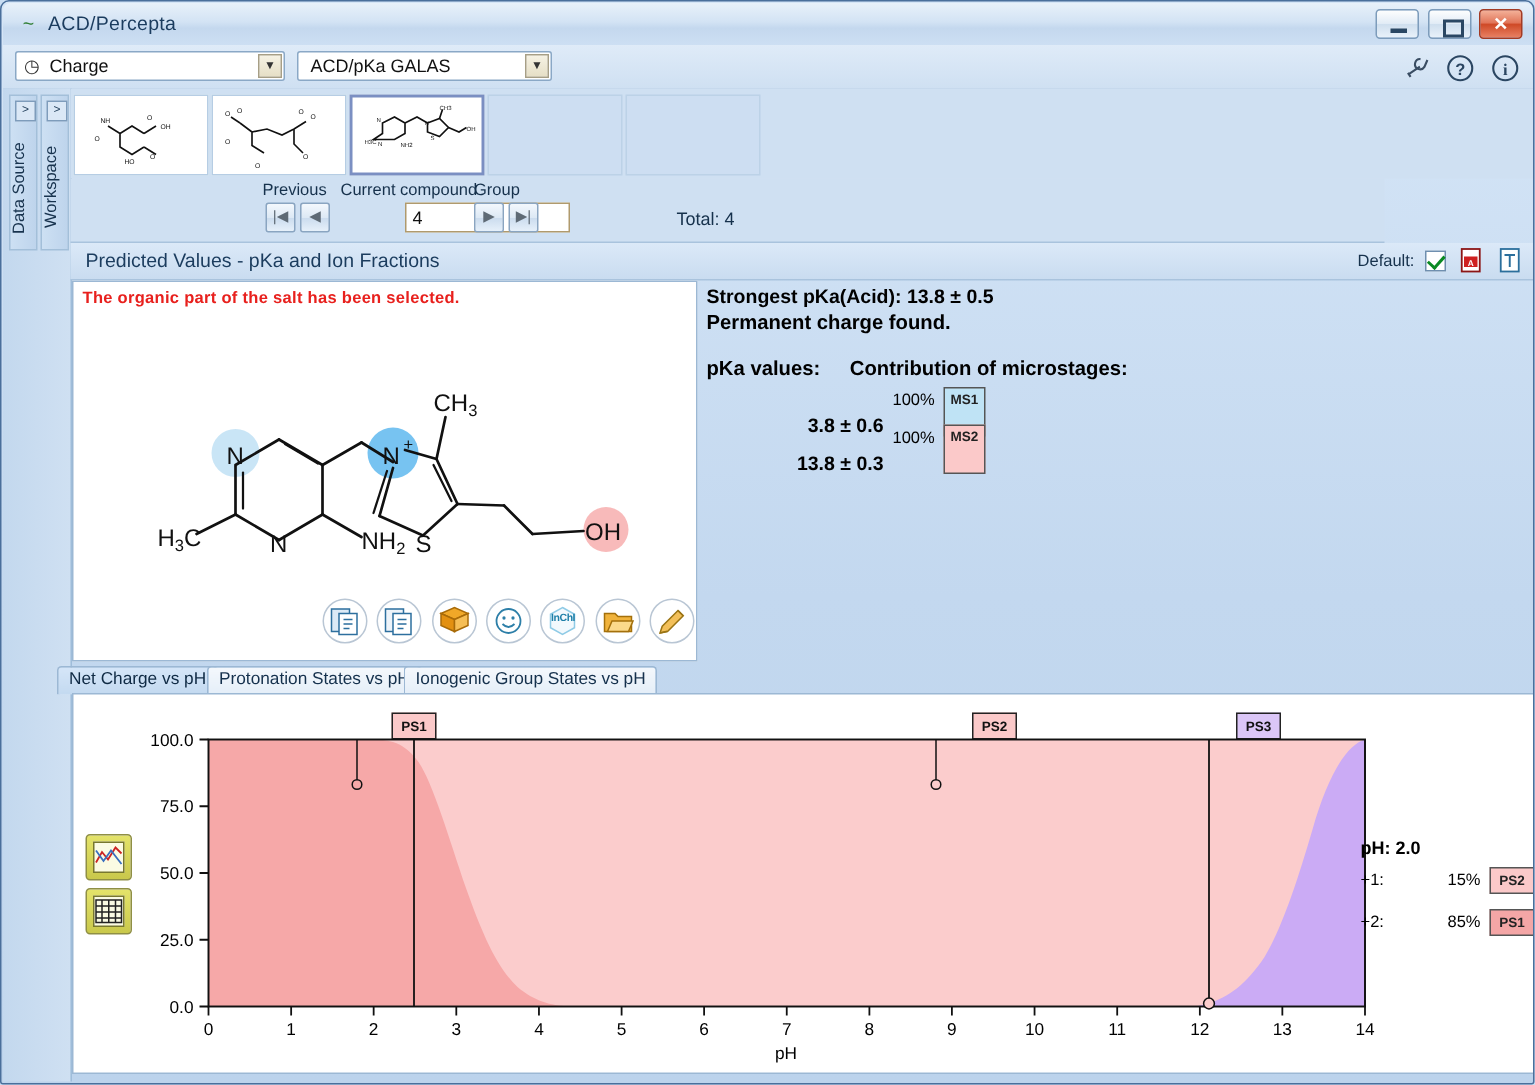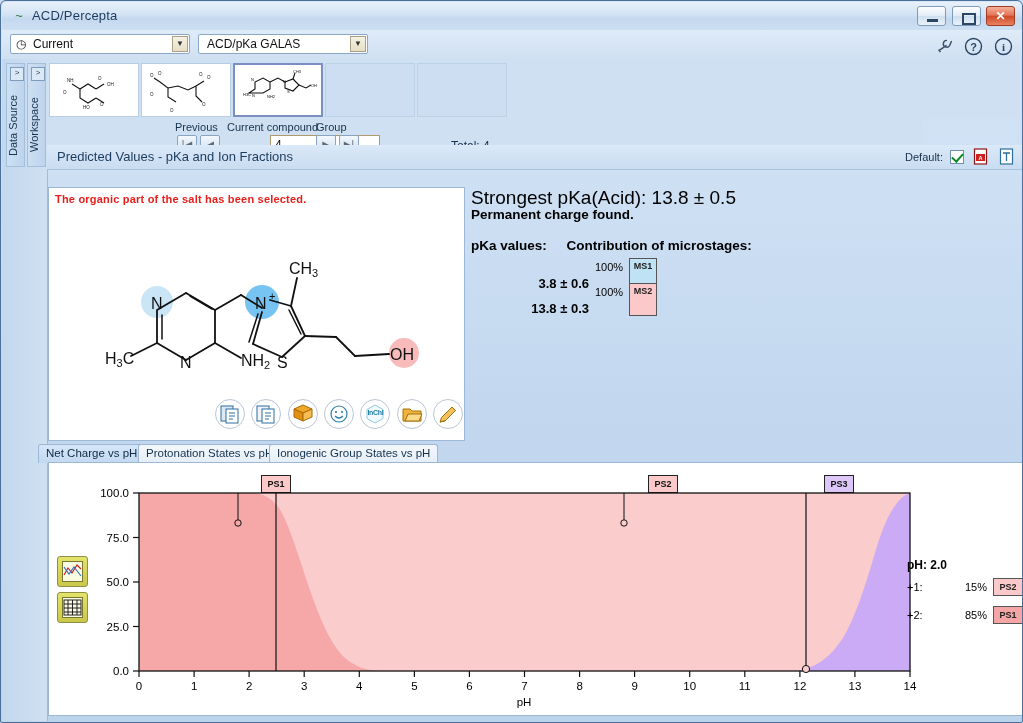--- a/index.html
+++ b/index.html
@@ -132,21 +132,21 @@
   }
   .cur-input{
     position:absolute;top:16px;left:223px;width:110px;height:20px;box-sizing:border-box;
     border:1px solid #b09a6d;background:#fff;font-size:12px;color:#111;
     padding:2px 4px;font-family:"Liberation Sans",sans-serif;
   }
   .total{position:absolute;left:404px;top:20px;font-size:12px;color:#16314c;}
 
   
   .pv-header{
-    position:absolute;left:46px;top:144px;width:976px;height:24px;
+    position:absolute;left:46px;top:161px;width:976px;height:24px;
     background:linear-gradient(180deg,#dbe9f8 0%,#c9dcf0 100%);
     border-bottom:1px solid #a9c3dd;
   }
   .pv-title{position:absolute;left:10px;top:4px;font-size:13px;color:#1b3c5e;}
   .pv-right{position:absolute;right:6px;top:3px;}
   .pv-def{font-size:11px;color:#16314c;margin-right:4px;vertical-align:middle;}
   .chk{
     display:inline-block;width:14px;height:14px;box-sizing:border-box;
     border:1px solid #6f8faf;background:#fff;vertical-align:middle;
     position:relative;
@@ -175,21 +175,21 @@
     position:relative;box-sizing:border-box;vertical-align:top;
   }
   .mol-btn svg{position:absolute;left:3px;top:3px;}
   .mol-btn .lbl{
     position:absolute;left:0;right:0;top:9px;text-align:center;
     font-size:7px;font-weight:bold;color:#1d7fa8;letter-spacing:-.3px;
   }
 
   
   .pka-panel{position:absolute;left:470px;top:188px;width:545px;height:250px;}
-  .pka-strong{font-size:19px;font-weight:normal;color:#000;line-height:17px;}
+  .pka-strong{font-size:13px;font-weight:bold;color:#000;line-height:17px;}
   .pka-perm{font-size:13.5px;font-weight:bold;color:#000;line-height:17px;}
   .pka-hdr{margin-top:15px;font-size:13.5px;font-weight:bold;color:#000;}
   .pka-hdr .c2{margin-left:16px;}
   .pka-row{margin-top:7px;height:18px;position:relative;}
   .pka-val{position:absolute;left:18px;width:100px;text-align:right;
     font-size:13px;font-weight:bold;color:#000;margin-top:16px;}
   .pka-pct{position:absolute;left:124px;font-size:11px;color:#000;top:1px;}
   .ms-badge{
     position:absolute;left:158px;top:-2px;width:28px;height:33px;box-sizing:border-box;
     border:1px solid #555;text-align:center;line-height:15px;
@@ -262,21 +262,21 @@
     <div class="win-btns">
       <span class="wb"><span class="minbar"></span></span>
       <span class="wb"><span class="maxbox"></span></span>
       <span class="wb close"><span class="g">✕</span></span>
     </div>
   </div>
 
   <div class="toolbar">
     <div class="combo" id="combo-history">
       <span class="cb-icon">◷</span>
-      <span class="cb-txt">Current</span>
+      <span class="cb-txt">Charge</span>
       <span class="cb-arrow">▼</span>
     </div>
     <div class="combo" id="combo-module">
       <span class="cb-txt">ACD/pKa GALAS</span>
       <span class="cb-arrow">▼</span>
     </div>
     <div class="tb-icons">
       <span class="tb-ic">
         <svg width="20" height="18" viewBox="0 0 20 18">
             <g fill="none" stroke="#3a4d63" stroke-width="1.4">

